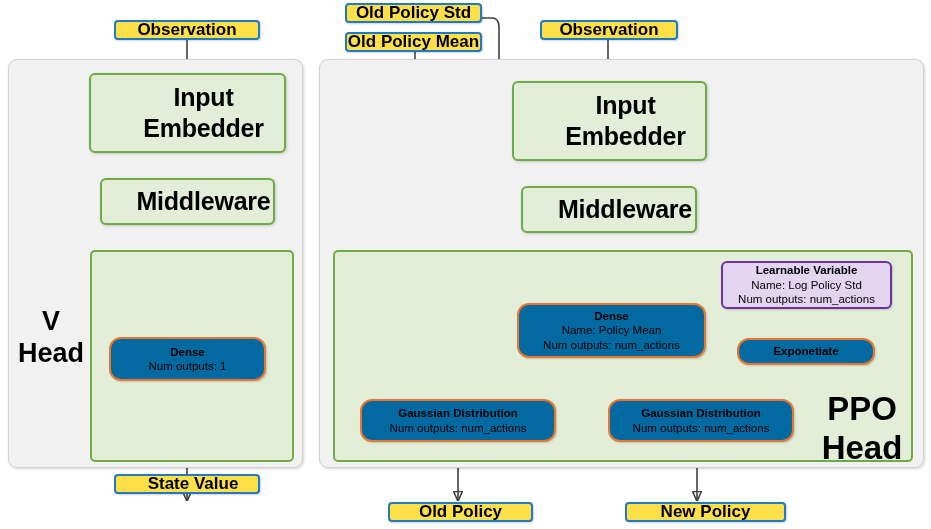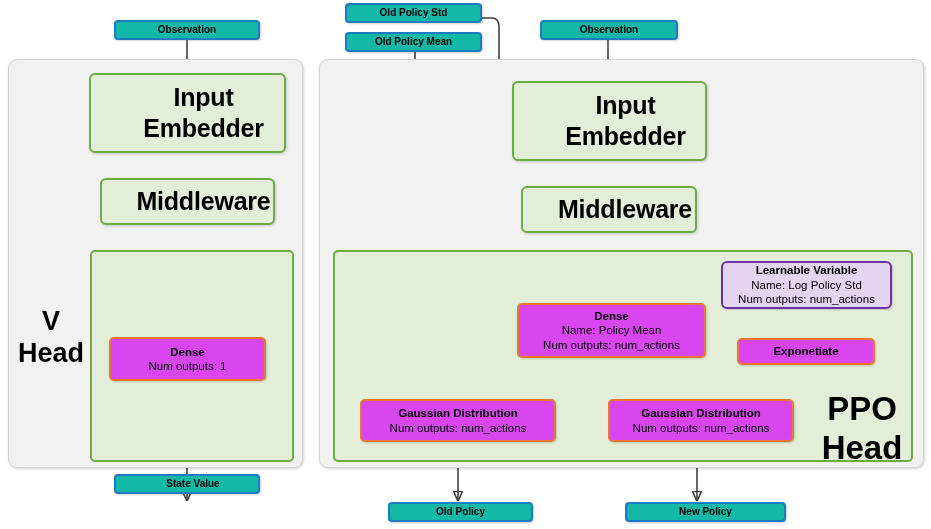--- a/index.html
+++ b/index.html
@@ -39,39 +39,39 @@
     background:#e2eed8;
     border:2px solid #6cac44;
     border-radius:6px;
     box-shadow:1px 1px 3px rgba(0,0,0,.18);
     font-weight:bold;
     font-size:25px;
     letter-spacing:-.2px;
     padding-left:32px;
   }
   .node.orange{
-    background:#d946ef;
+    background:#0369a1;
     border:2px solid #e8762c;
-    border-radius:5px;
+    border-radius:12px;
     box-shadow:1px 1px 2px rgba(0,0,0,.16);
     font-size:11.5px;
   }
   .node.purple{
     background:#e3d4f0;
     border:2px solid #7030a0;
     border-radius:6px;
     box-shadow:1px 1px 2px rgba(0,0,0,.16);
     font-size:11.5px;
   }
   .node.blue{
-    background:#14b8a6;
+    background:#fde047;
     border:2px solid #1f7ac4;
     border-radius:4px;
     box-shadow:1px 1px 2px rgba(0,0,0,.18);
-    font-size:10px;
+    font-size:17px;
     font-weight:bold;
   }
   .node .ttl{font-weight:bold;}
   .node .sub{font-weight:normal;}
 
   
   .head-label{
     position:absolute;
     font-weight:bold;
     color:#000;

